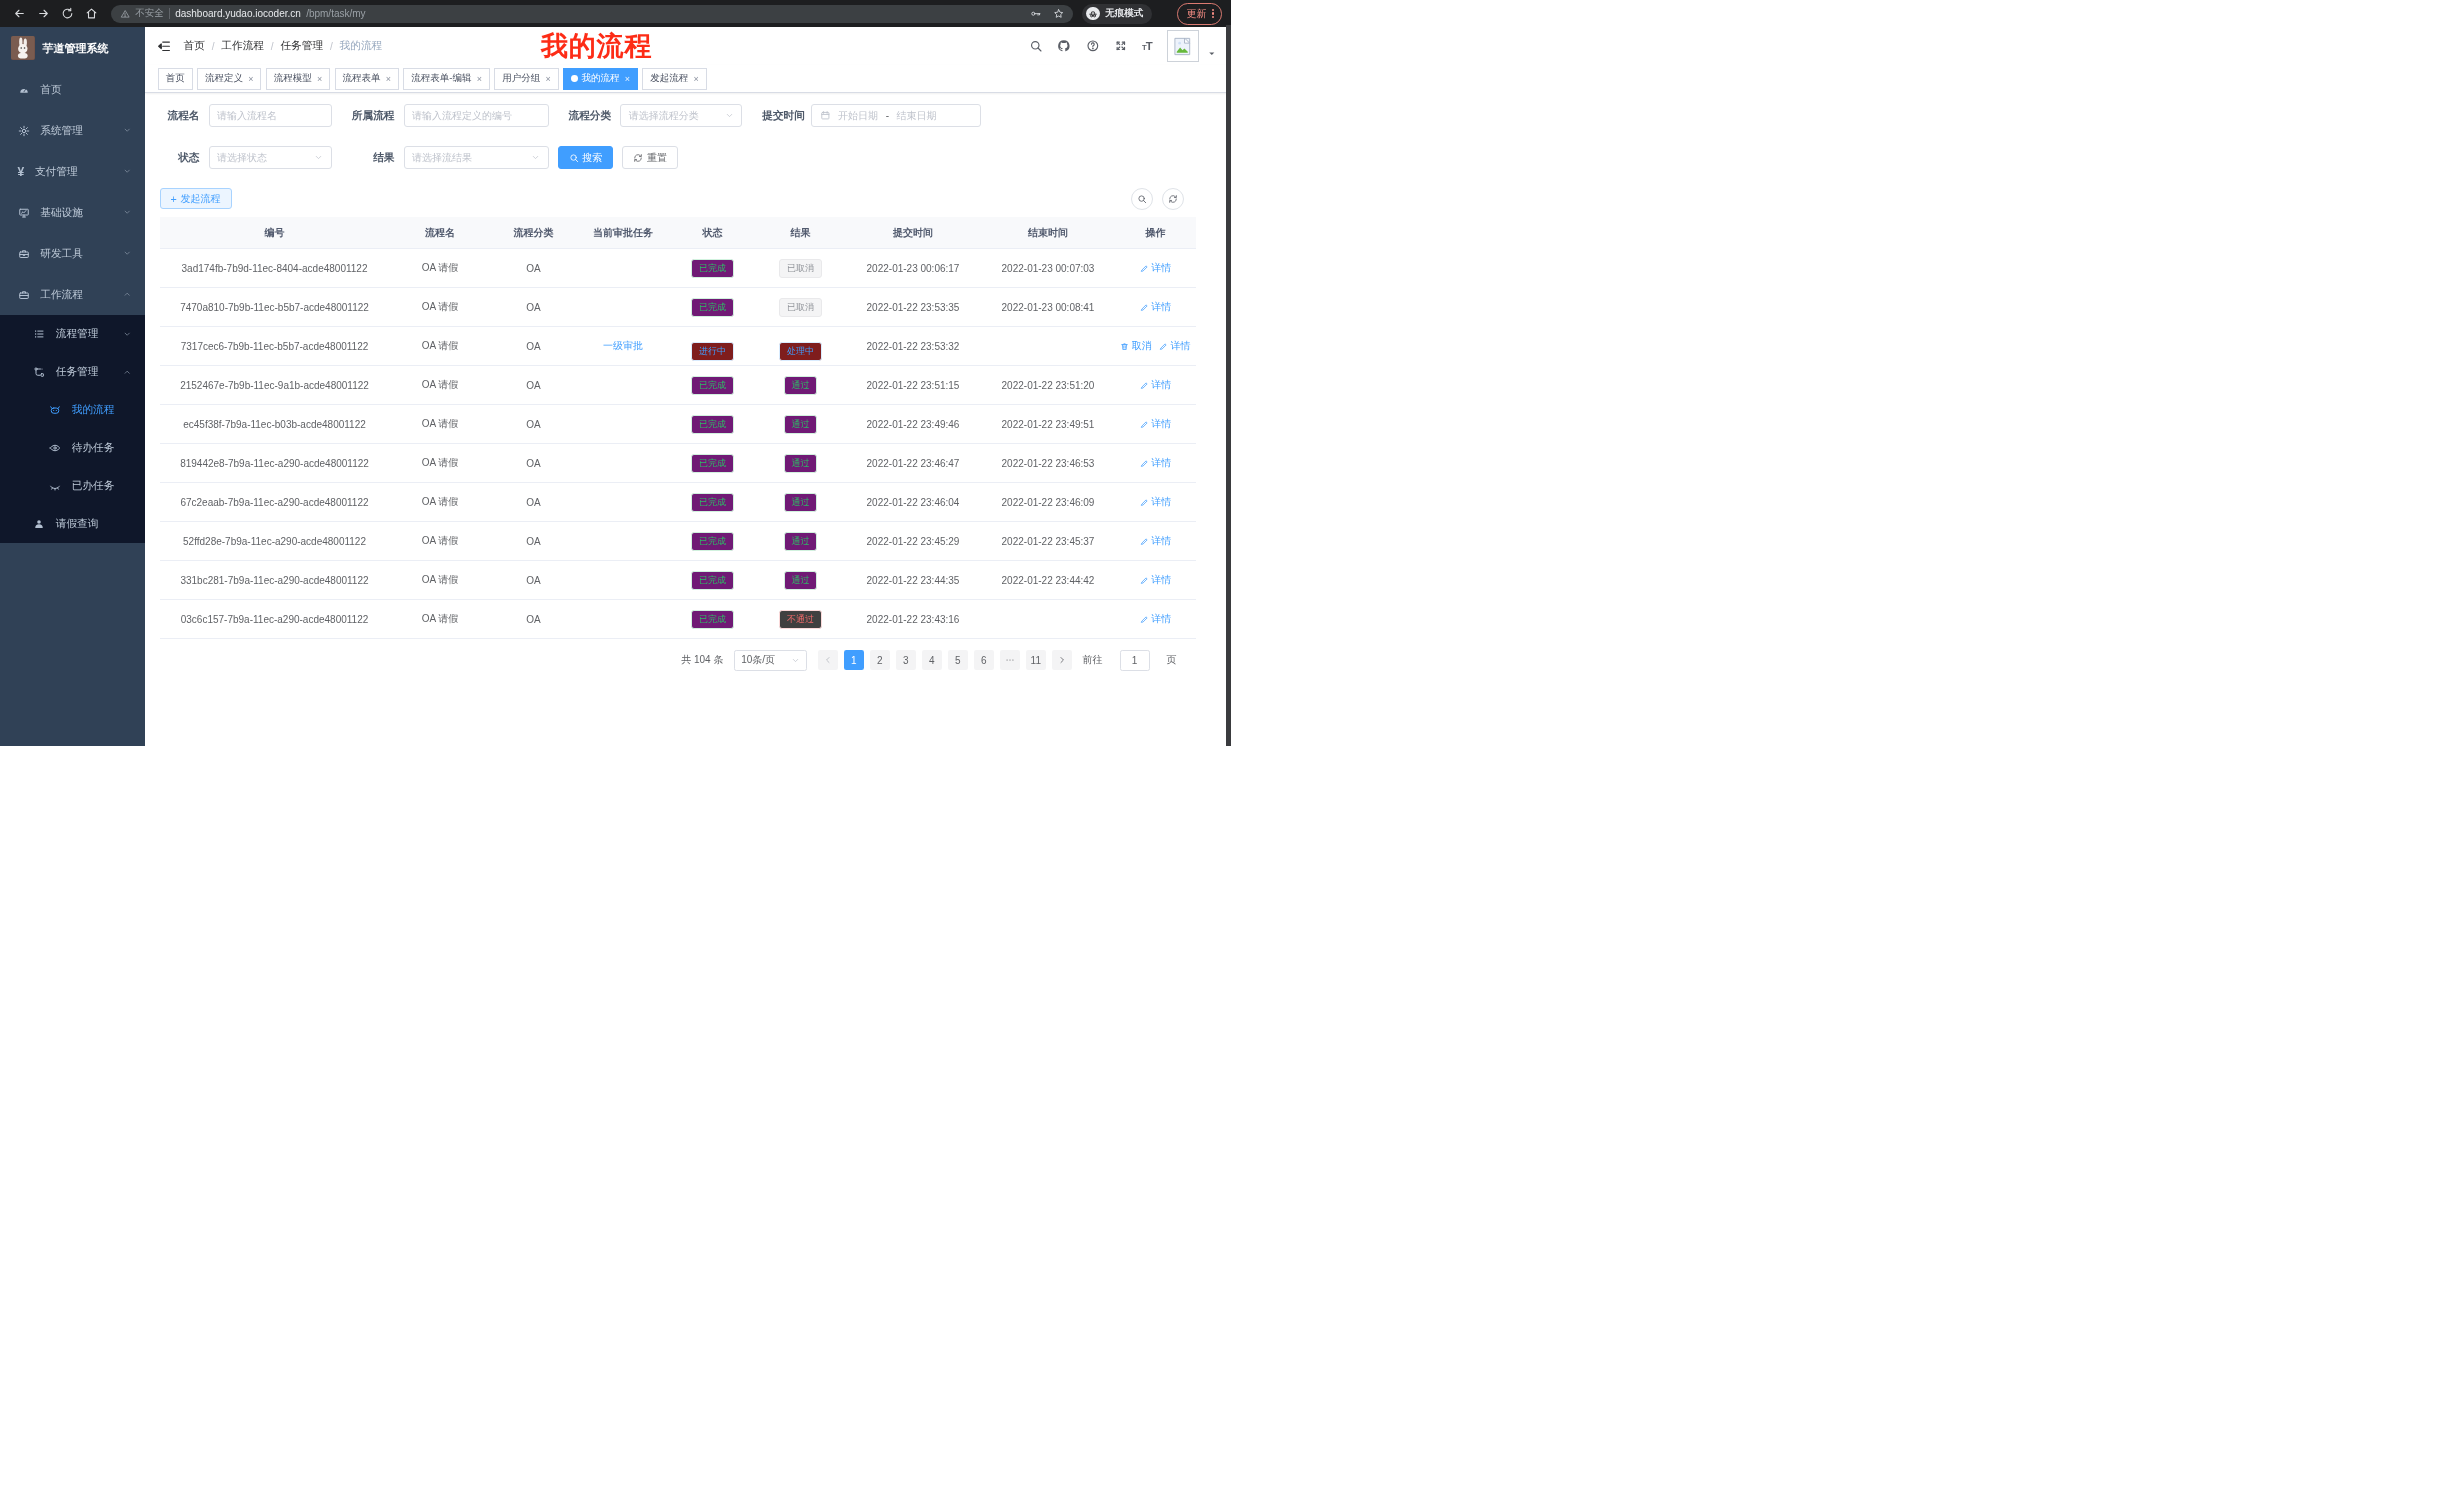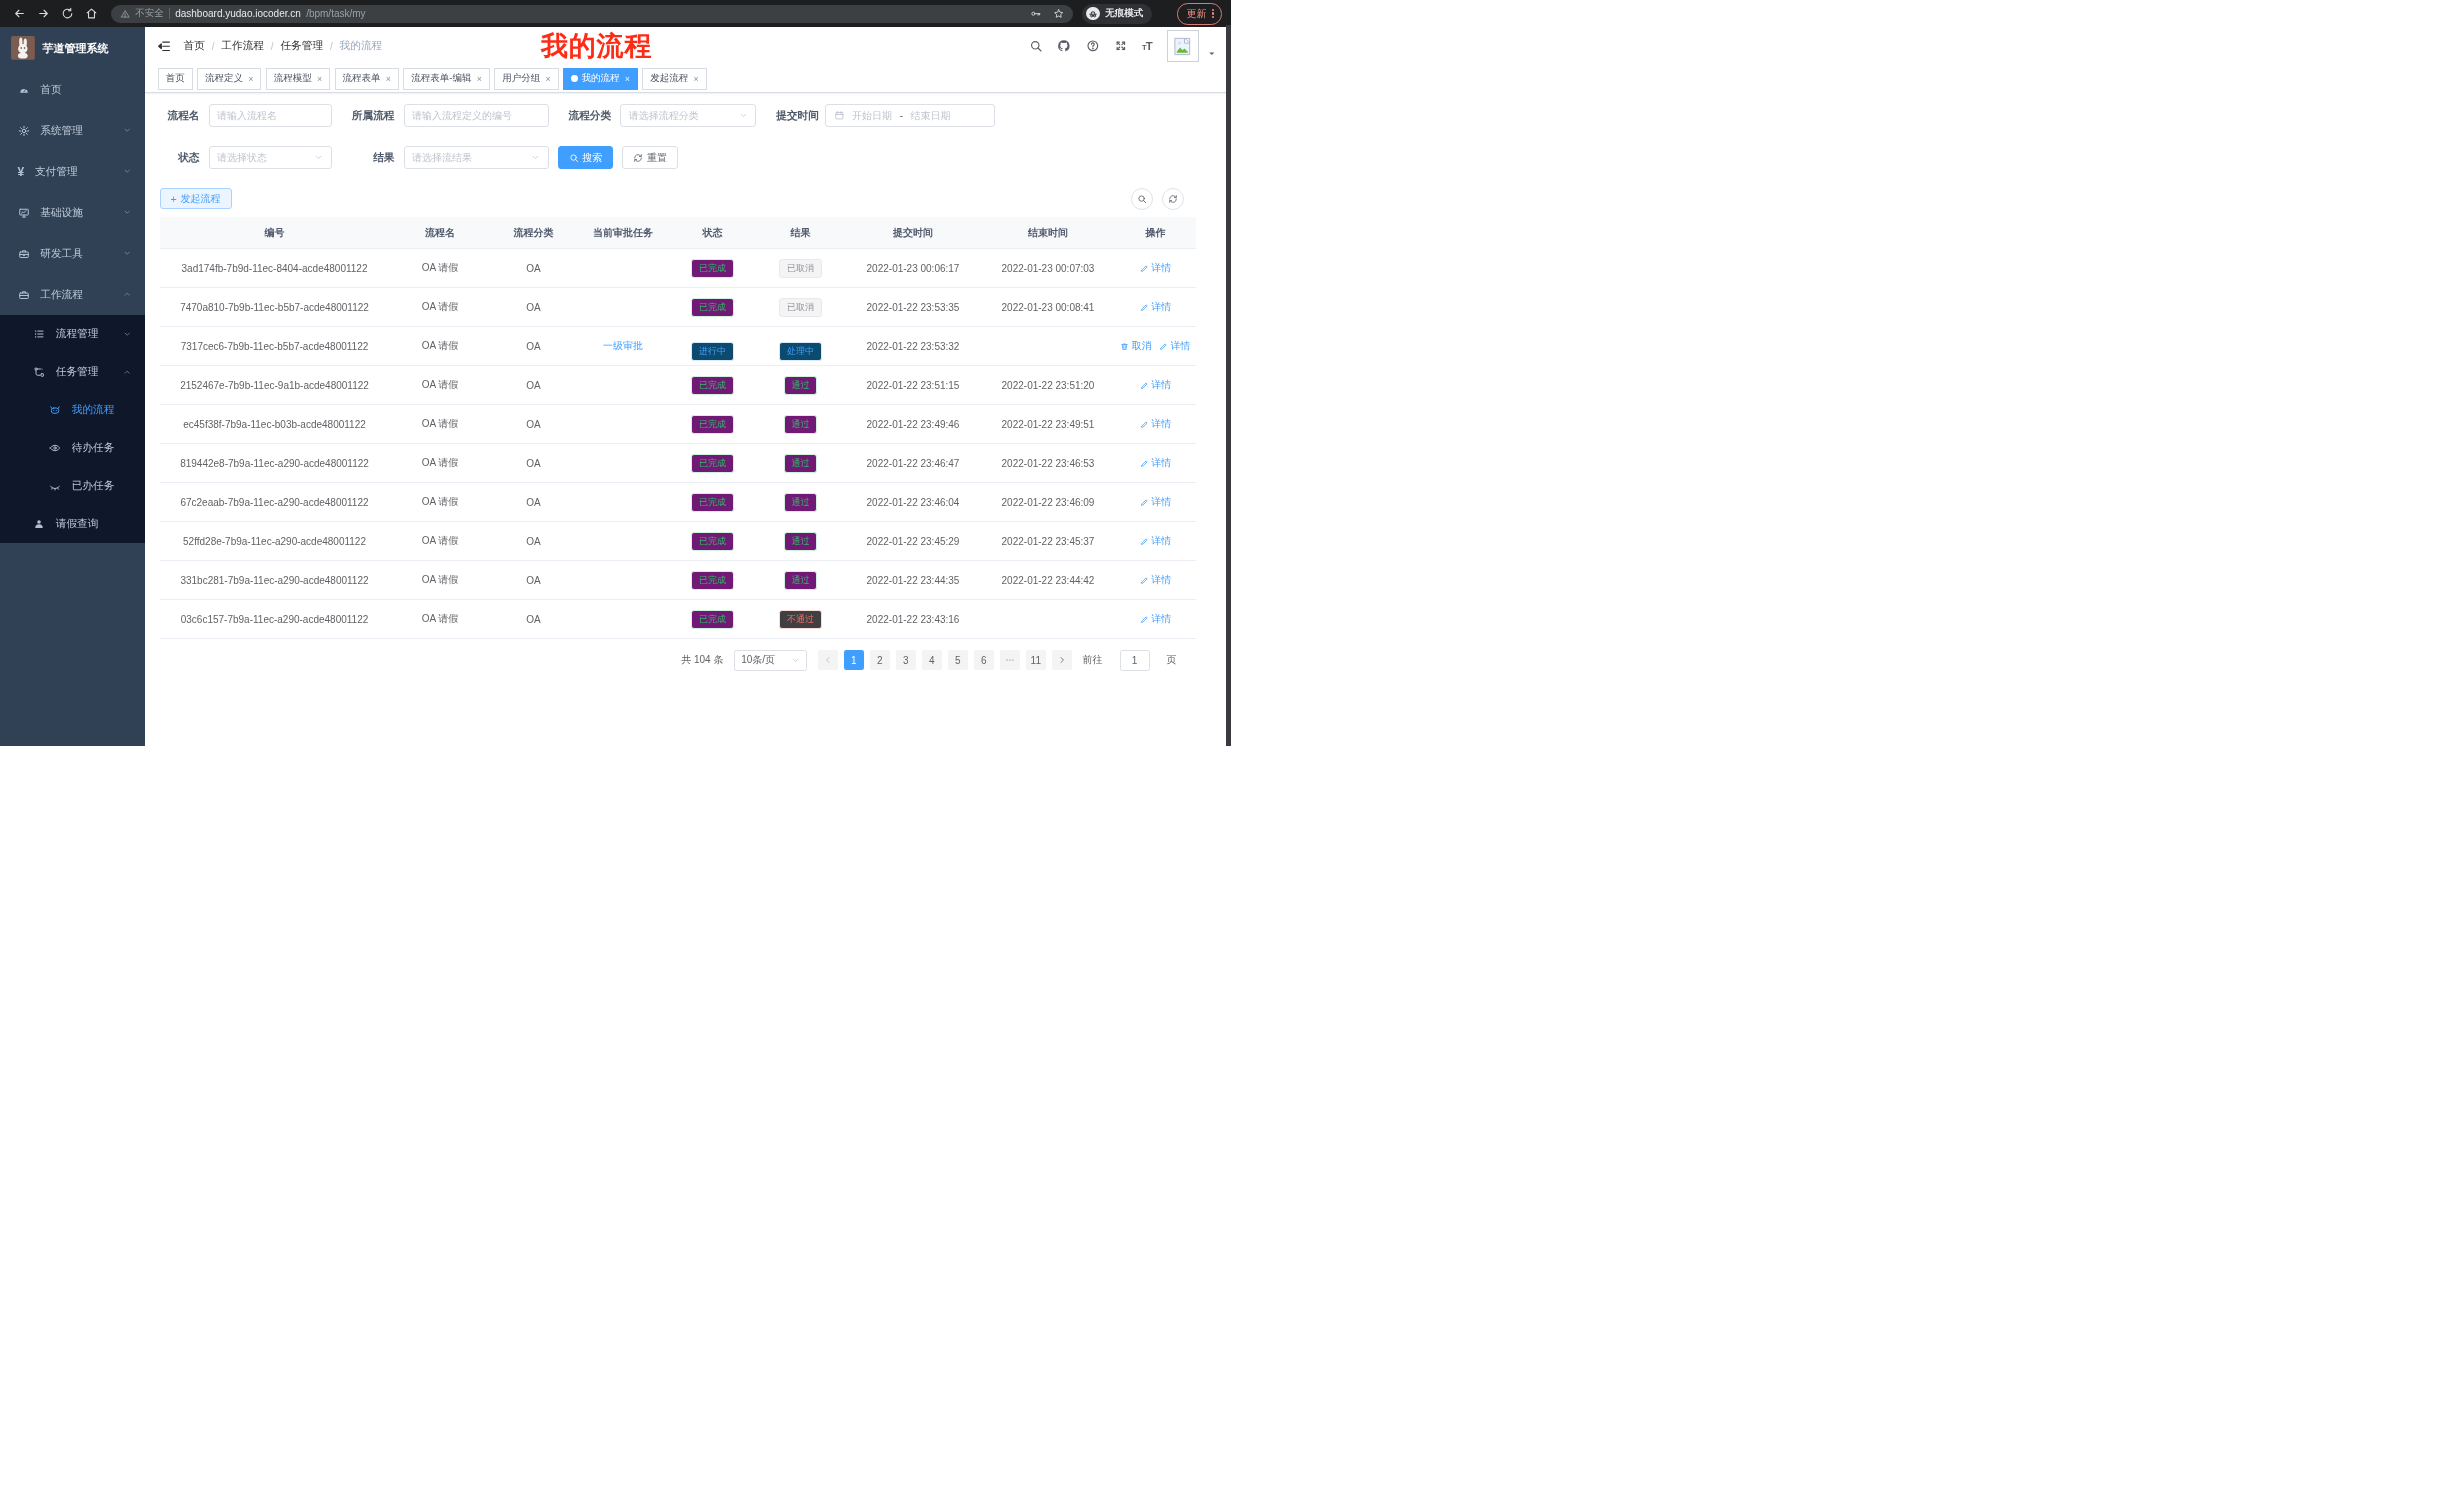--- a/index.html
+++ b/index.html
@@ -88,21 +88,21 @@
   .circle-btn{width:20px;height:20px;border:0.8px solid #dfe3e8;border-radius:50%;color:#5a5e66;font-size:10px;
               display:flex;align-items:center;justify-content:center;cursor:pointer;background:#fff;}
 
   
   table{width:1017px;border-collapse:collapse;table-layout:fixed;margin-top:7.6px;font-size:10px;color:#606266;}
   thead th{height:29px;background:#f8f9fb;color:#515a6e;font-weight:700;font-size:10px;border-bottom:0.8px solid #ebeef5;}
   tbody td{height:36px;text-align:center;border-bottom:0.8px solid #ebeef5;overflow:hidden;white-space:nowrap;}
   .badge{display:inline-block;padding:0 6.8px;height:17.5px;line-height:16px;border-radius:3px;font-size:9px;border:0.8px solid;}
   .b-success{color:#2dbd64;background:#701a75;border-color:#d1f2de;}
   .b-info{color:#909399;background:#f4f4f5;border-color:#e9e9eb;}
-  .b-primary{color:#409eff;background:#0c4a6e;border-color:#d9ecff;margin-top:10px;}
+  .b-primary{color:#409eff;background:#7f1d1d;border-color:#d9ecff;margin-top:10px;}
   .b-danger{color:#f56c6c;background:#404040;border-color:#fbdada;}
   .link{color:#409eff;cursor:pointer;display:inline-flex;align-items:center;gap:2.3px;font-size:10px;}
   .ops{display:inline-flex;gap:7.6px;}
 
   
   .pagination{width:1017px;display:flex;align-items:center;justify-content:flex-end;gap:10.7px;
               margin-top:10.7px;font-size:10px;color:#606266;}
   .pg-size{width:73px;height:21px;border:0.8px solid #dcdfe6;border-radius:2.3px;display:flex;align-items:center;
            justify-content:space-between;padding:0 6px;color:#606266;box-sizing:border-box;}
   .pager{display:flex;gap:6px;align-items:center;}
@@ -463,21 +463,21 @@
         <div class="f-row">
           <label class="f-label w52">流程名</label>
           <div class="f-box" style="width:123px;">
             <span class="ph">请输入流程名</span>
           </div>
           <label class="f-label w56" style="margin-left:20px;">所属流程</label>
           <div class="f-box" style="width:145px;">
             <span class="ph">请输入流程定义的编号</span>
           </div>
           <label class="f-label w64" style="margin-left:13.7px;">流程分类</label>
-          <div class="f-box f-sel" style="width:136px;">
+          <div class="f-box f-sel" style="width:122px;">
             <span class="ph">请选择流程分类</span>
             <span class="ic sel-arrow">
                 <svg viewBox="0 0 24 24">
                   <polyline points="6 9 12 15 18 9"></polyline>
                 </svg>
               </span>
           </div>
           <label class="f-label w52" style="margin-left:20px;">提交时间</label>
           <div class="f-box" style="width:170px;gap:7.6px;">
             <span class="ic" style="font-size:10.7px;">

